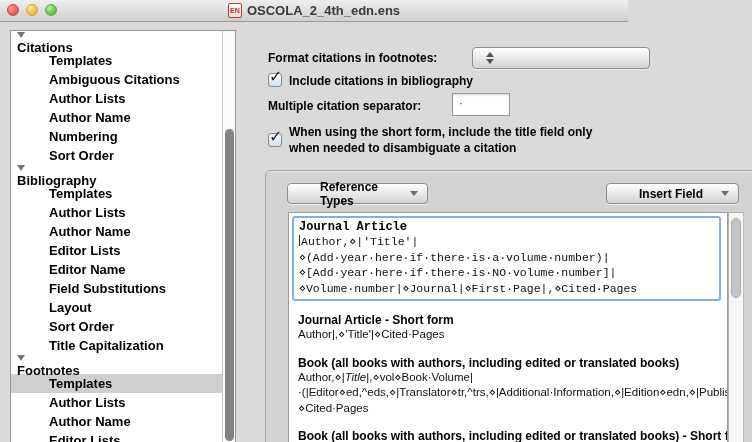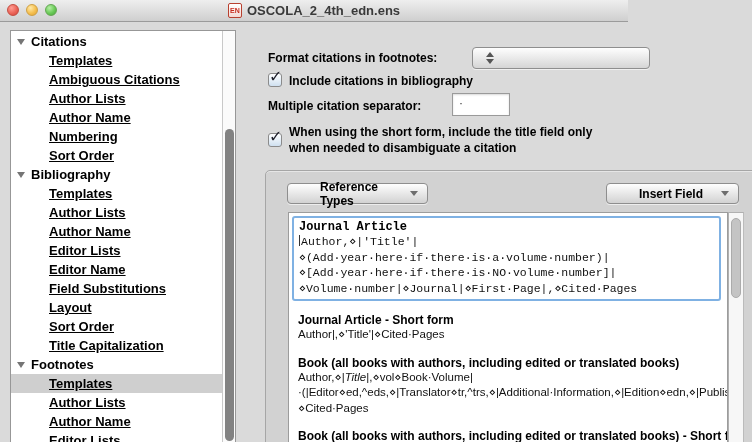--- a/index.html
+++ b/index.html
@@ -29,23 +29,23 @@
   .win-title { font-size:13px; font-weight:bold; color:#3a3a3a; }
 
   
   .sidebar {
     position:absolute; left:10px; top:30px; width:226px; height:420px;
     background:#fff; border:1px solid #979797; border-bottom:none;
     display:flex;
   }
   .tree { width:211px; padding-top:1px; }
   .row { height:19px; line-height:19px; font-size:13px; font-weight:bold;
-         white-space:nowrap; display:flex; align-items:center; }
+         white-space:nowrap; display:flex; align-items:flex-start;flex-direction:column; }
   .row.section { padding-left:6px; }
-  .row.item    { padding-left:38px;text-decoration:underline; }
+  .row.item    { padding-left:38px; }
   .row.selected { background:#cfcfcf; }
   .disclosure {
     width:0; height:0; border-left:4px solid transparent; border-right:4px solid transparent;
     border-top:6px solid #757575; margin-right:6px; display:inline-block;
   }
   .sb-scroll { width:13px; border-left:1px solid #c9c9c9; background:#fbfbfb; position:relative; }
   .sb-thumb { position:absolute; left:2px; top:98px; width:9px; height:312px;
               background:#828282; border-radius:5px; }
 
   

